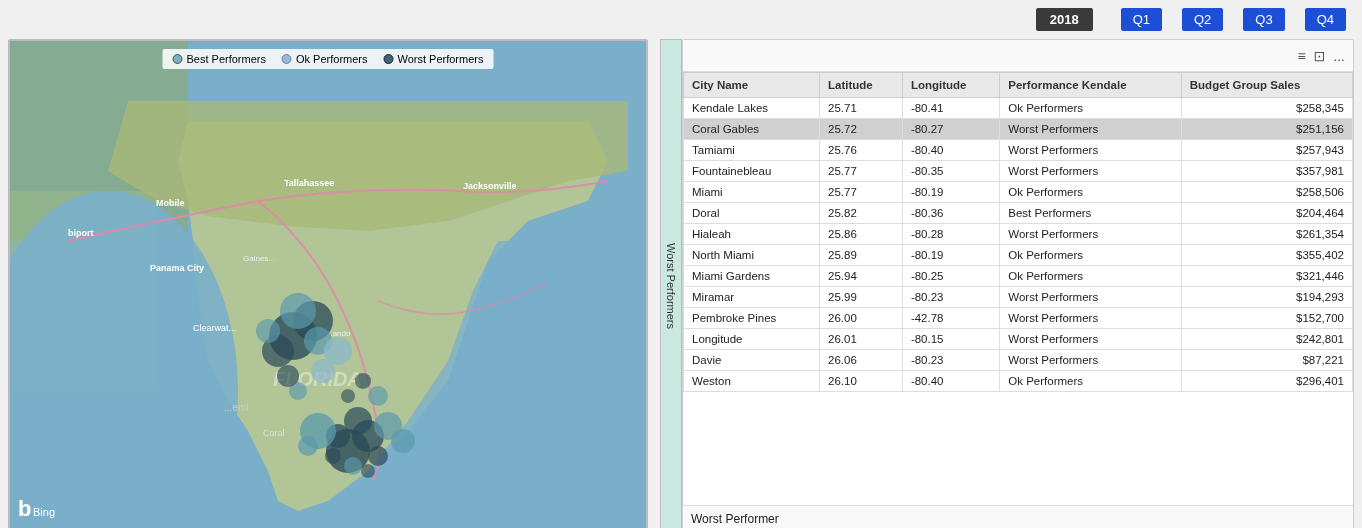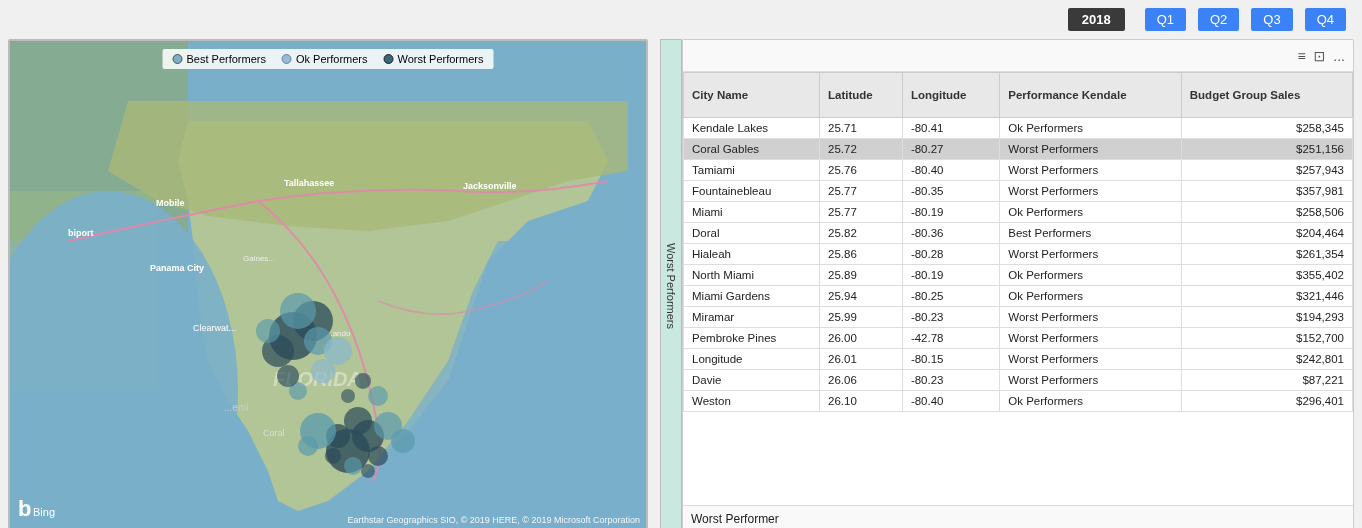--- a/index.html
+++ b/index.html
@@ -14,36 +14,36 @@
       flex-direction: column;
     }
 
     
     .top-bar {
       display: flex;
       align-items: center;
       justify-content: flex-end;
       padding: 8px 16px;
       background: #f0f0f0;
-      gap: 12px;
+      gap: 20px;
       height: 48px;
     }
 
     .year-badge {
       background: #3a3a3a;
       color: #fff;
       padding: 4px 14px;
       font-size: 13px;
       font-weight: 600;
       border-radius: 2px;
       margin-right: 8px;
     }
 
     .quarter-btn {
-      background: #3b82f6;
+      background: #1d4ed8;
       color: #fff;
       border: none;
       padding: 4px 12px;
       font-size: 13px;
       font-weight: 500;
       border-radius: 2px;
       cursor: pointer;
       min-width: 32px;
     }
 
@@ -142,21 +142,21 @@
 
     table {
       width: 100%;
       border-collapse: collapse;
       font-size: 11.5px;
     }
 
     thead th {
       background: #e8e8e8;
       border: 1px solid #ccc;
-      padding: 16px 8px;
+      padding: 6px 8px;
       text-align: left;
       font-weight: 600;
       color: #333;
       position: sticky;
       top: 0;
       z-index: 5;
     }
 
     tbody tr {
       border-bottom: 1px solid #e0e0e0;
@@ -299,21 +299,20 @@
       <circle cx="290" cy="350" r="9" fill="#5a9aac" opacity="0.65"></circle>
       <circle cx="280" cy="335" r="11" fill="#2a4a5a" opacity="0.65"></circle>
       <circle cx="345" cy="425" r="9" fill="#5a9aac" opacity="0.65"></circle>
       <circle cx="360" cy="430" r="7" fill="#2a4a5a" opacity="0.6"></circle>
 
       <text x="10" y="475" font-size="22" font-weight="900" fill="white" font-family="Arial">b</text>
       <text x="25" y="475" font-size="11" font-weight="400" fill="white" font-family="Arial">Bing</text>
     </svg>
 
     
-    <div class="map-attribution">Earthstar Geographics SIO, © 2019 HERE, © 2019 Microsoft Corporation</div>
   </div>
 
   <div style="display:flex; flex:1; gap:0; overflow:hidden;">
 
     <div style="width:22px; background:#c8e8e0; border:1px solid #bbb; display:flex; align-items:center; justify-content:center; flex-shrink:0;">
       <span style="transform:rotate(90deg); white-space:nowrap; font-size:11px; color:#333; font-weight:500;">Worst Performers</span>
     </div>
 
     <div class="table-panel">
 

